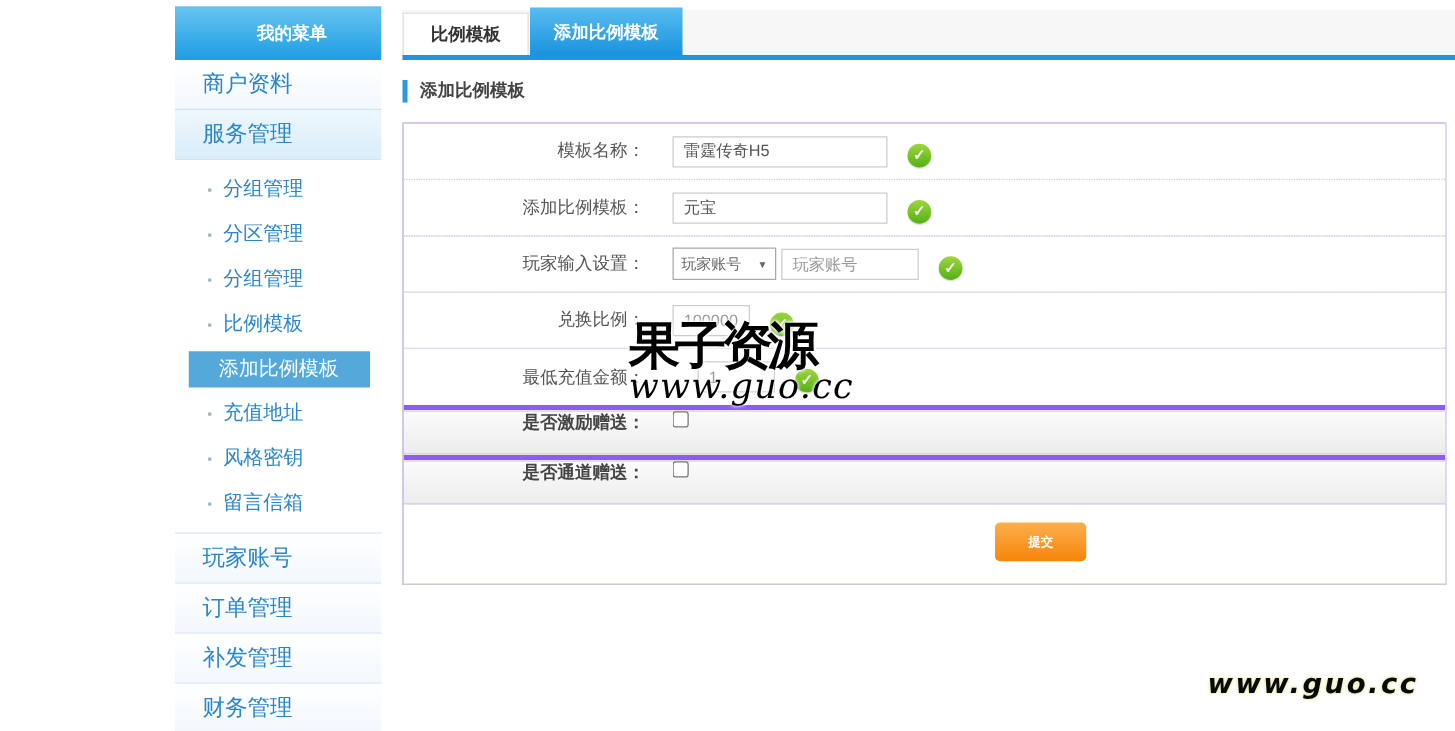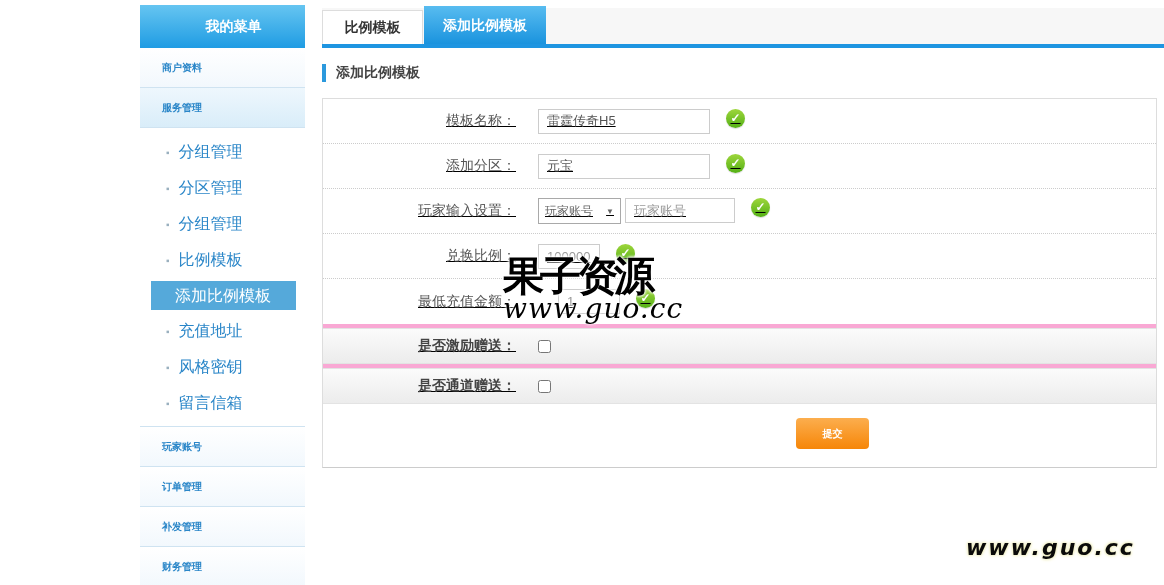--- a/index.html
+++ b/index.html
@@ -13,21 +13,21 @@
 
   
   .sidebar { position:absolute; left:140px; top:5px; width:165px; height:582px; background:#fff; }
   .sb-header {
     height:43px; line-height:43px; padding-left:22px;
     background:linear-gradient(#66c5f1,#1f9ce3);
     color:#fff; font-size:14px; font-weight:bold;text-align:center;
   }
   .sb-item {
     height:40px; line-height:39px; padding-left:22px;
-    font-size:10px; font-weight:bold; color:#2a86c8;
+    font-size:18px; font-weight:normal; color:#2a86c8;
     border-bottom:1px solid #cfe3f1;
     background:linear-gradient(#ffffff,#f2f8fd);
     cursor:pointer;
   }
   .sb-item.expanded { background:linear-gradient(#eef7fd,#d9edf9); }
   .sb-sub { padding:6px 0 5px; background:#fff; border-bottom:1px solid #cfe3f1; }
   .sb-sub-item {
     height:36px; line-height:36px; padding-left:26px;
     font-size:16px; color:#2a86c8; cursor:pointer; position:relative;
   }
@@ -55,25 +55,25 @@
     width:122px; height:38px; line-height:38px; margin-left:1px;
     background:linear-gradient(#58bcf0,#1a93de); color:#fff;
   }
   .blue-bar { height:4px; background:#1e95e1; }
 
   .section-head { height:50px; display:flex; align-items:center; }
   .title-bar { width:4px; height:18px; background:#2b99dd; }
   .title-text { margin-left:10px; font-size:14px; font-weight:bold; color:#444; }
 
   
-  .form { width:835px; border:1px solid #ddd; border-bottom-color:#ccc; background:#f9a8d4;text-decoration:underline; }
+  .form { width:835px; border:1px solid #ddd; border-bottom-color:#ccc; background:#8b5cf6; }
   .frow { height:45px; display:flex; align-items:center; border-bottom:1px dotted #ccc; background:#fff; }
   .frow:nth-of-type(5) { border-bottom:none;gap:20px; }
   .flabel { width:193px; text-align:right; font-size:14px; color:#555; flex:none; }
-  .fcontent { margin-left:22px; display:flex; align-items:flex-start; }
+  .fcontent { margin-left:22px; display:flex; align-items:flex-end; }
   input.txt {
     width:172px; height:25px; border:1px solid #ccc; padding:0 8px;
     font-size:13px; color:#555; font-family:inherit; background:#fff;
   }
   input.num { width:62px; color:#999; }
   input.ph { width:110px; color:#999; }
   input.ph::placeholder { color:#999; opacity:1; }
   .sel {
     width:83px; height:26px; border:1px solid #a9a9a9; background:#fff;
     display:flex; align-items:center; justify-content:space-between;
@@ -86,21 +86,21 @@
     color:#fff; font-size:12px; font-weight:bold;
     text-align:center; line-height:19px; margin-left:16px;
     box-shadow:0 1px 1px rgba(0,0,0,.15);
   }
   .check-icon::after { content:"✓"; }
 
   .crow {
     height:36px; margin-top:4px;
     background:linear-gradient(#fbfbfb,#ececec);
     border-top:1px solid #e3e3e3; border-bottom:1px solid #e3e3e3;
-    display:flex; align-items:center;
+    display:flex; align-items:flex-start;
   }
   .crow:first-of-type { margin-top:2px; }
   .crow .flabel { font-weight:bold; color:#444; }
   .crow input[type="checkbox"] { margin-left:22px; width:13px; height:13px; cursor:pointer; }
 
   .srow { height:63px; position:relative; background:#fff; }
   .submit-btn {
     position:absolute; left:473px; top:14px; width:73px; height:31px;
     background:linear-gradient(#fcae4e,#f68608);
     border:none; border-radius:4px; color:#fff;
@@ -169,21 +169,21 @@
 
     <div class="frow">
       <div class="flabel">模板名称：</div>
       <div class="fcontent">
         <input class="txt" type="text" value="雷霆传奇H5" style="">
         <span class="check-icon"></span>
       </div>
     </div>
 
     <div class="frow">
-      <div class="flabel">添加分区：</div>
+      <div class="flabel">添加比例模板：</div>
       <div class="fcontent">
         <input class="txt" type="text" value="元宝" style="">
         <span class="check-icon"></span>
       </div>
     </div>
 
     <div class="frow">
       <div class="flabel">玩家输入设置：</div>
       <div class="fcontent">
         <div class="sel">

